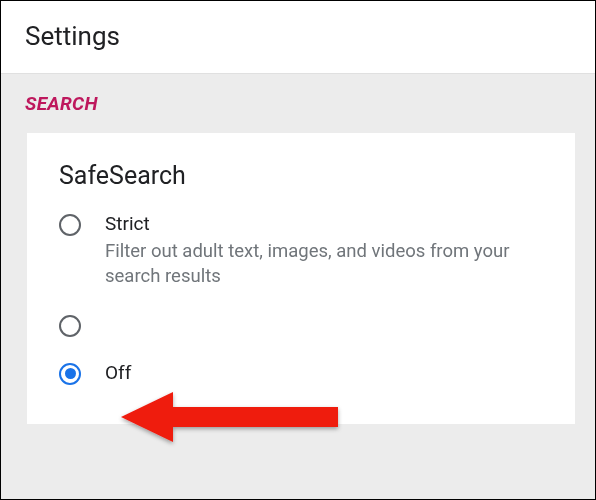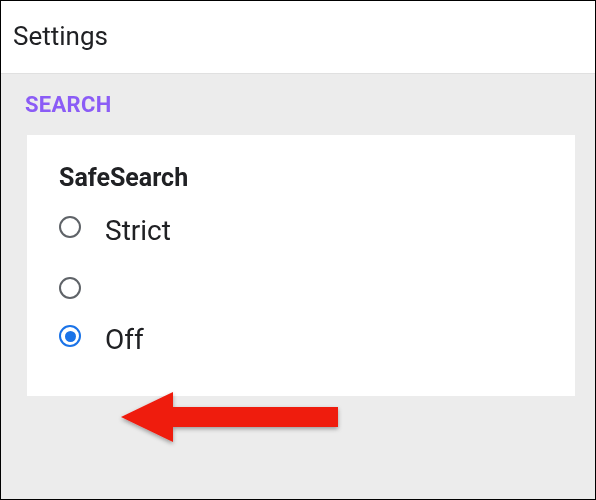--- a/index.html
+++ b/index.html
@@ -5,48 +5,49 @@
     * { box-sizing: border-box; margin: 0; padding: 0; }
     body {
       font-family: Roboto, Arial, sans-serif;
       background: #fff;
       width: 596px;
       height: 500px;
       overflow: hidden;
       border: 1px solid #000;
     }
     .header {
-      padding: 20px 12px 22px;
+      padding: 20px 24px 22px;
       border-bottom: 1px solid #e0e0e0;
     }
     .header-title {
       font-size: 26px;
       font-weight: 400;
       color: #202124;
     }
     .section {
       background: #ececec;
       padding: 0;
       height: 100%;
     }
     .section-label {
-      font-size: 22px;
+      font-size: 19px;
       font-weight: 700;
-      color: #8b5cf6;
+      color: #be185d;
       padding: 18px 24px 18px;
       letter-spacing: 0.3px;
+      font-style: italic;
     }
     .card {
       background: #fff;
       margin: 0 20px 0 26px;
       padding: 28px 32px 28px;
     }
     .card-title {
       font-size: 25px;
-      font-weight: 700;
+      font-weight: 400;
       color: #202124;
       margin-bottom: 22px;
     }
     .option {
       display: flex;
       align-items: flex-start;
       gap: 24px;
       margin-bottom: 24px;
       position: relative;
     }
@@ -67,21 +68,21 @@
       border-color: #1a73e8;
     }
     .radio.selected .dot {
       width: 11px;
       height: 11px;
       border-radius: 50%;
       background: #1a73e8;
     }
     .option-text { flex: 1; }
     .option-label {
-      font-size: 28px;
+      font-size: 19px;
       color: #202124;
       margin-bottom: 4px;
     }
     .option-desc {
       font-size: 18.5px;
       color: #70757a;
       line-height: 1.35;
     }
     .arrow {
       position: absolute;
@@ -100,20 +101,21 @@
 <div class="section">
   <div class="section-label">SEARCH</div>
 
   <div class="card">
     <div class="card-title">SafeSearch</div>
 
     <div class="option">
       <div class="radio"></div>
       <div class="option-text">
         <div class="option-label">Strict</div>
+        <div class="option-desc">Filter out adult text, images, and videos from your search results</div>
       </div>
     </div>
 
     <div class="option">
       <div class="radio"></div>
       <div class="option-text">
       </div>
     </div>
 
     <div class="option">

